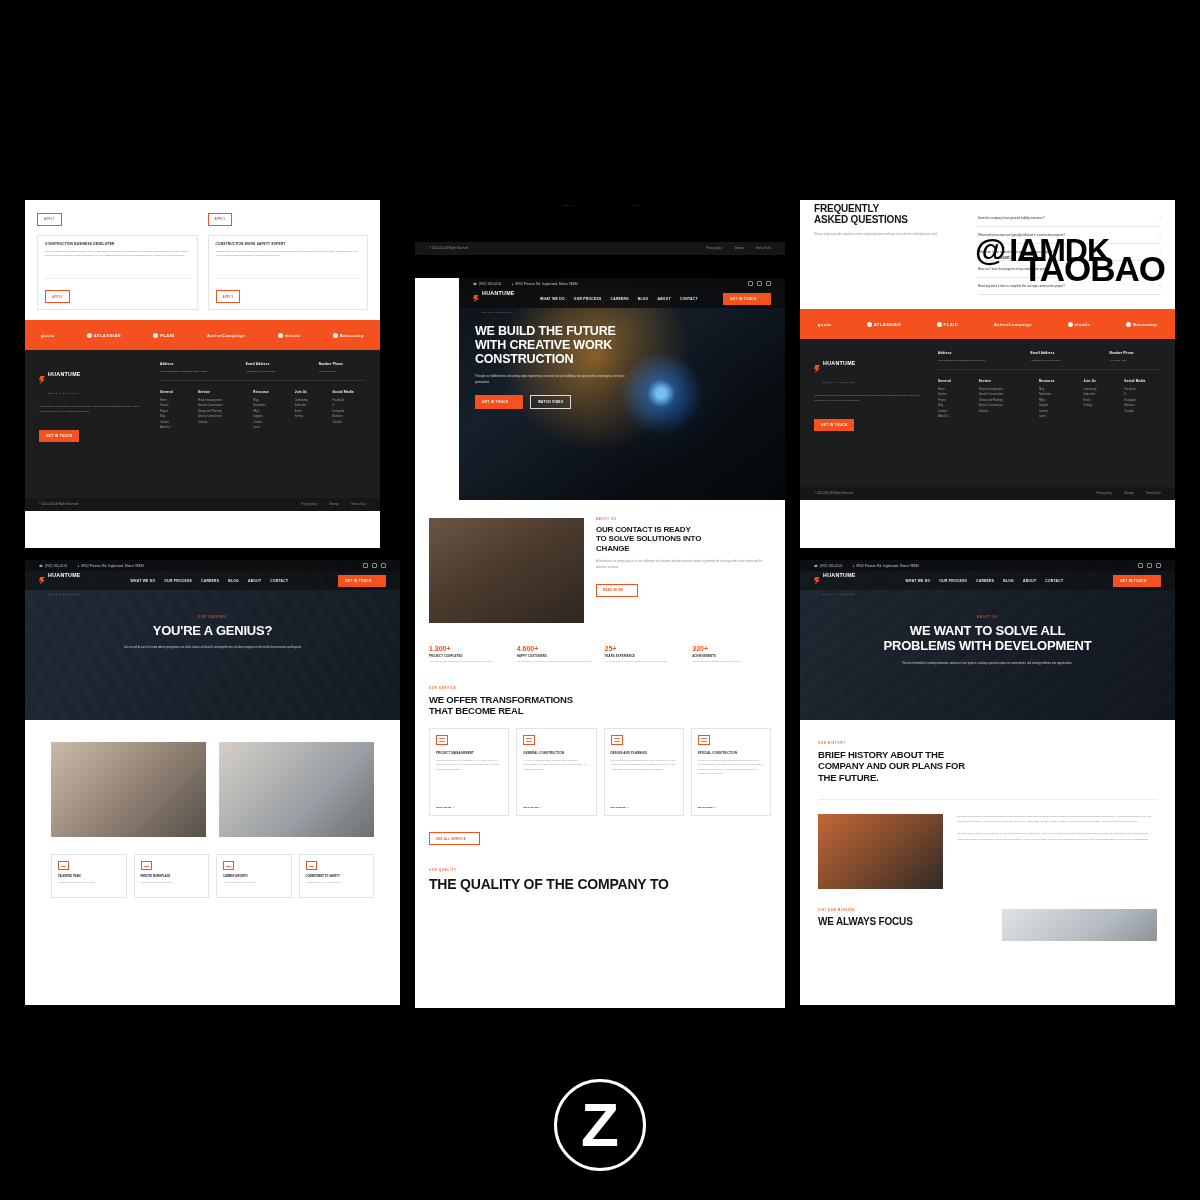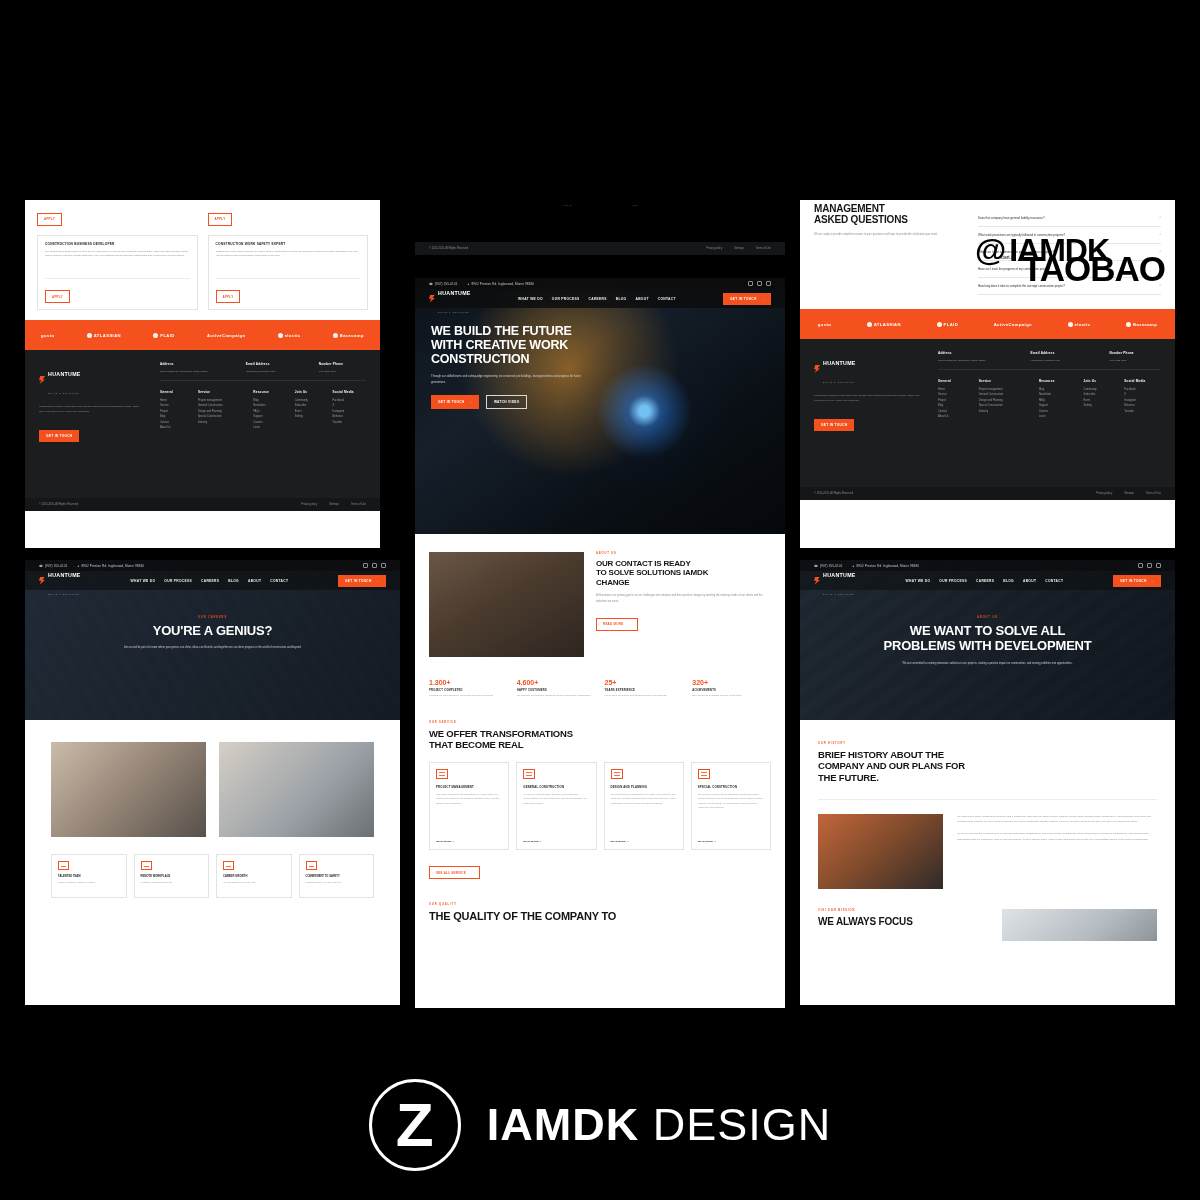--- a/index.html
+++ b/index.html
@@ -246,21 +246,21 @@
         <a href="#" style="color:#8b8b8b;text-decoration:none;">Privacy policy</a>
         <a href="#" style="color:#8b8b8b;text-decoration:none;">Sitemap</a>
         <a href="#" style="color:#8b8b8b;text-decoration:none;">Terms of Use</a>
       </span>
     </div>
   </div>
 
   <div class="panel" style="left:800px;top:200px;width:375px;height:348px;">
     <div style="padding:10px 14px 14px;background:#fff;display:flex;gap:14px;">
       <div style="width:150px;">
-        <div class="h-big" style="font-size:10px;line-height:1.05;margin-top:-6px;">MANAGEMENT</div>
+        <div class="h-big" style="font-size:10px;line-height:1.05;margin-top:-6px;">FREQUENTLY</div>
         <div class="h-big" style="font-size:10px;line-height:1.05;">ASKED QUESTIONS</div>
         <div style="font-size:2.6px;color:#8e8e8e;line-height:2;margin-top:7px;">We are ready to provide complete answers to your questions and hope to provide the clarification you need.</div>
       </div>
       <div style="flex:1;">
         <div style="border-bottom:.5px solid #e6e6e6;padding:6px 0;display:flex;justify-content:space-between;align-items:center;">
           <span style="font-size:2.9px;color:#2c2c2c;">Does this company have general liability insurance?</span>
           <span style="font-size:3px;color:#9a9a9a;">^</span>
         </div>
         <div style="border-bottom:.5px solid #e6e6e6;padding:6px 0;display:flex;justify-content:space-between;align-items:center;">
           <span style="font-size:2.9px;color:#2c2c2c;">What work processes are typically followed in construction projects?</span>
@@ -380,21 +380,21 @@
       <span class="r">
         <a href="#" style="color:#8b8b8b;text-decoration:none;">Privacy policy</a>
         <a href="#" style="color:#8b8b8b;text-decoration:none;">Sitemap</a>
         <a href="#" style="color:#8b8b8b;text-decoration:none;">Terms of Use</a>
       </span>
     </div>
   </div>
 
   <div class="panel" style="left:415px;top:278px;width:370px;height:730px;">
 
-    <div class="photo ph-weld" style="height:256px;">
+    <div class="photo ph-weld" style="height:222px;margin-left:44px;">
       <div class="topbar" style="background:rgba(10,11,12,.9);">
         <div class="tl">
           <span>
               <span>☎</span>
               <span>(907) 555-0101</span>
             </span>
           <span>
               <span>●</span>
               <span>8902 Preston Rd. Inglewood, Maine 98380</span>
             </span>
@@ -436,21 +436,21 @@
           <span class="btn-ghost">WATCH VIDEO</span>
         </div>
       </div>
     </div>
 
     <div style="display:flex;gap:12px;padding:18px 14px 0;">
       <div class="photo ph-plans" style="width:155px;height:105px;"></div>
       <div style="flex:1;">
         <div class="eyebrow">ABOUT US</div>
         <div class="h-big" style="font-size:8px;line-height:1.18;margin-top:4px;">OUR CONTACT IS READY</div>
-        <div class="h-big" style="font-size:8px;line-height:1.18;">TO SOLVE SOLUTIONS IAMDK</div>
+        <div class="h-big" style="font-size:8px;line-height:1.18;">TO SOLVE SOLUTIONS INTO</div>
         <div class="h-big" style="font-size:8px;line-height:1.18;">CHANGE</div>
         <div style="font-size:2.6px;color:#8e8e8e;line-height:2.1;margin-top:6px;">At Huantume, our primary goal is to turn challenges into solutions and drive positive change, by meeting the evolving needs of our clients and the industries we serve.</div>
         <div style="margin-top:7px;"><span class="btn-out">
               <span>READ MORE</span>
               <span>→</span>
             </span></div>
       </div>
     </div>
 
     <div style="display:flex;gap:9px;padding:22px 14px 0;">
@@ -507,21 +507,21 @@
         </div>
       </div>
       <div style="margin-top:10px;"><span class="btn-out">
             <span>SEE ALL SERVICE</span>
             <span>→</span>
           </span></div>
     </div>
 
     <div style="padding:24px 14px 0;">
       <div class="eyebrow">OUR QUALITY</div>
-      <div class="h-big" style="font-size:11px;line-height:1.18;margin-top:4px;">THE QUALITY OF THE COMPANY TO</div>
+      <div class="h-big" style="font-size:14px;line-height:1.18;margin-top:4px;">THE QUALITY OF THE COMPANY TO</div>
     </div>
   </div>
 
   <div class="panel" style="left:25px;top:560px;width:375px;height:445px;">
     <div class="photo ph-worker" style="height:160px;">
       <div class="topbar" style="background:rgba(10,11,12,.88);">
         <div class="tl">
           <span>
               <span>☎</span>
               <span>(907) 555-0101</span>
@@ -662,18 +662,15 @@
   <div class="wm" style="left:975px;top:232px;font-size:32px;letter-spacing:-1px;">
     <span>@</span><span style="margin-left:4px;">IAMDK</span>
   </div>
   <div class="wm" style="left:1000px;top:254px;font-size:5px;color:#111;font-weight:normal;">start.io</div>
   <div class="wm" style="left:1022px;top:249px;font-size:35px;letter-spacing:-1px;">TAOBAO</div>
 
   <div class="brandbar">
     <div class="zmark">
         <span>Z</span>
       </div>
-    <div class="bword">
-      <b>IAMDK</b><span> </span><i>DESIGN</i>
-    </div>
   </div>
 
 </div>
 
 </body></html>

